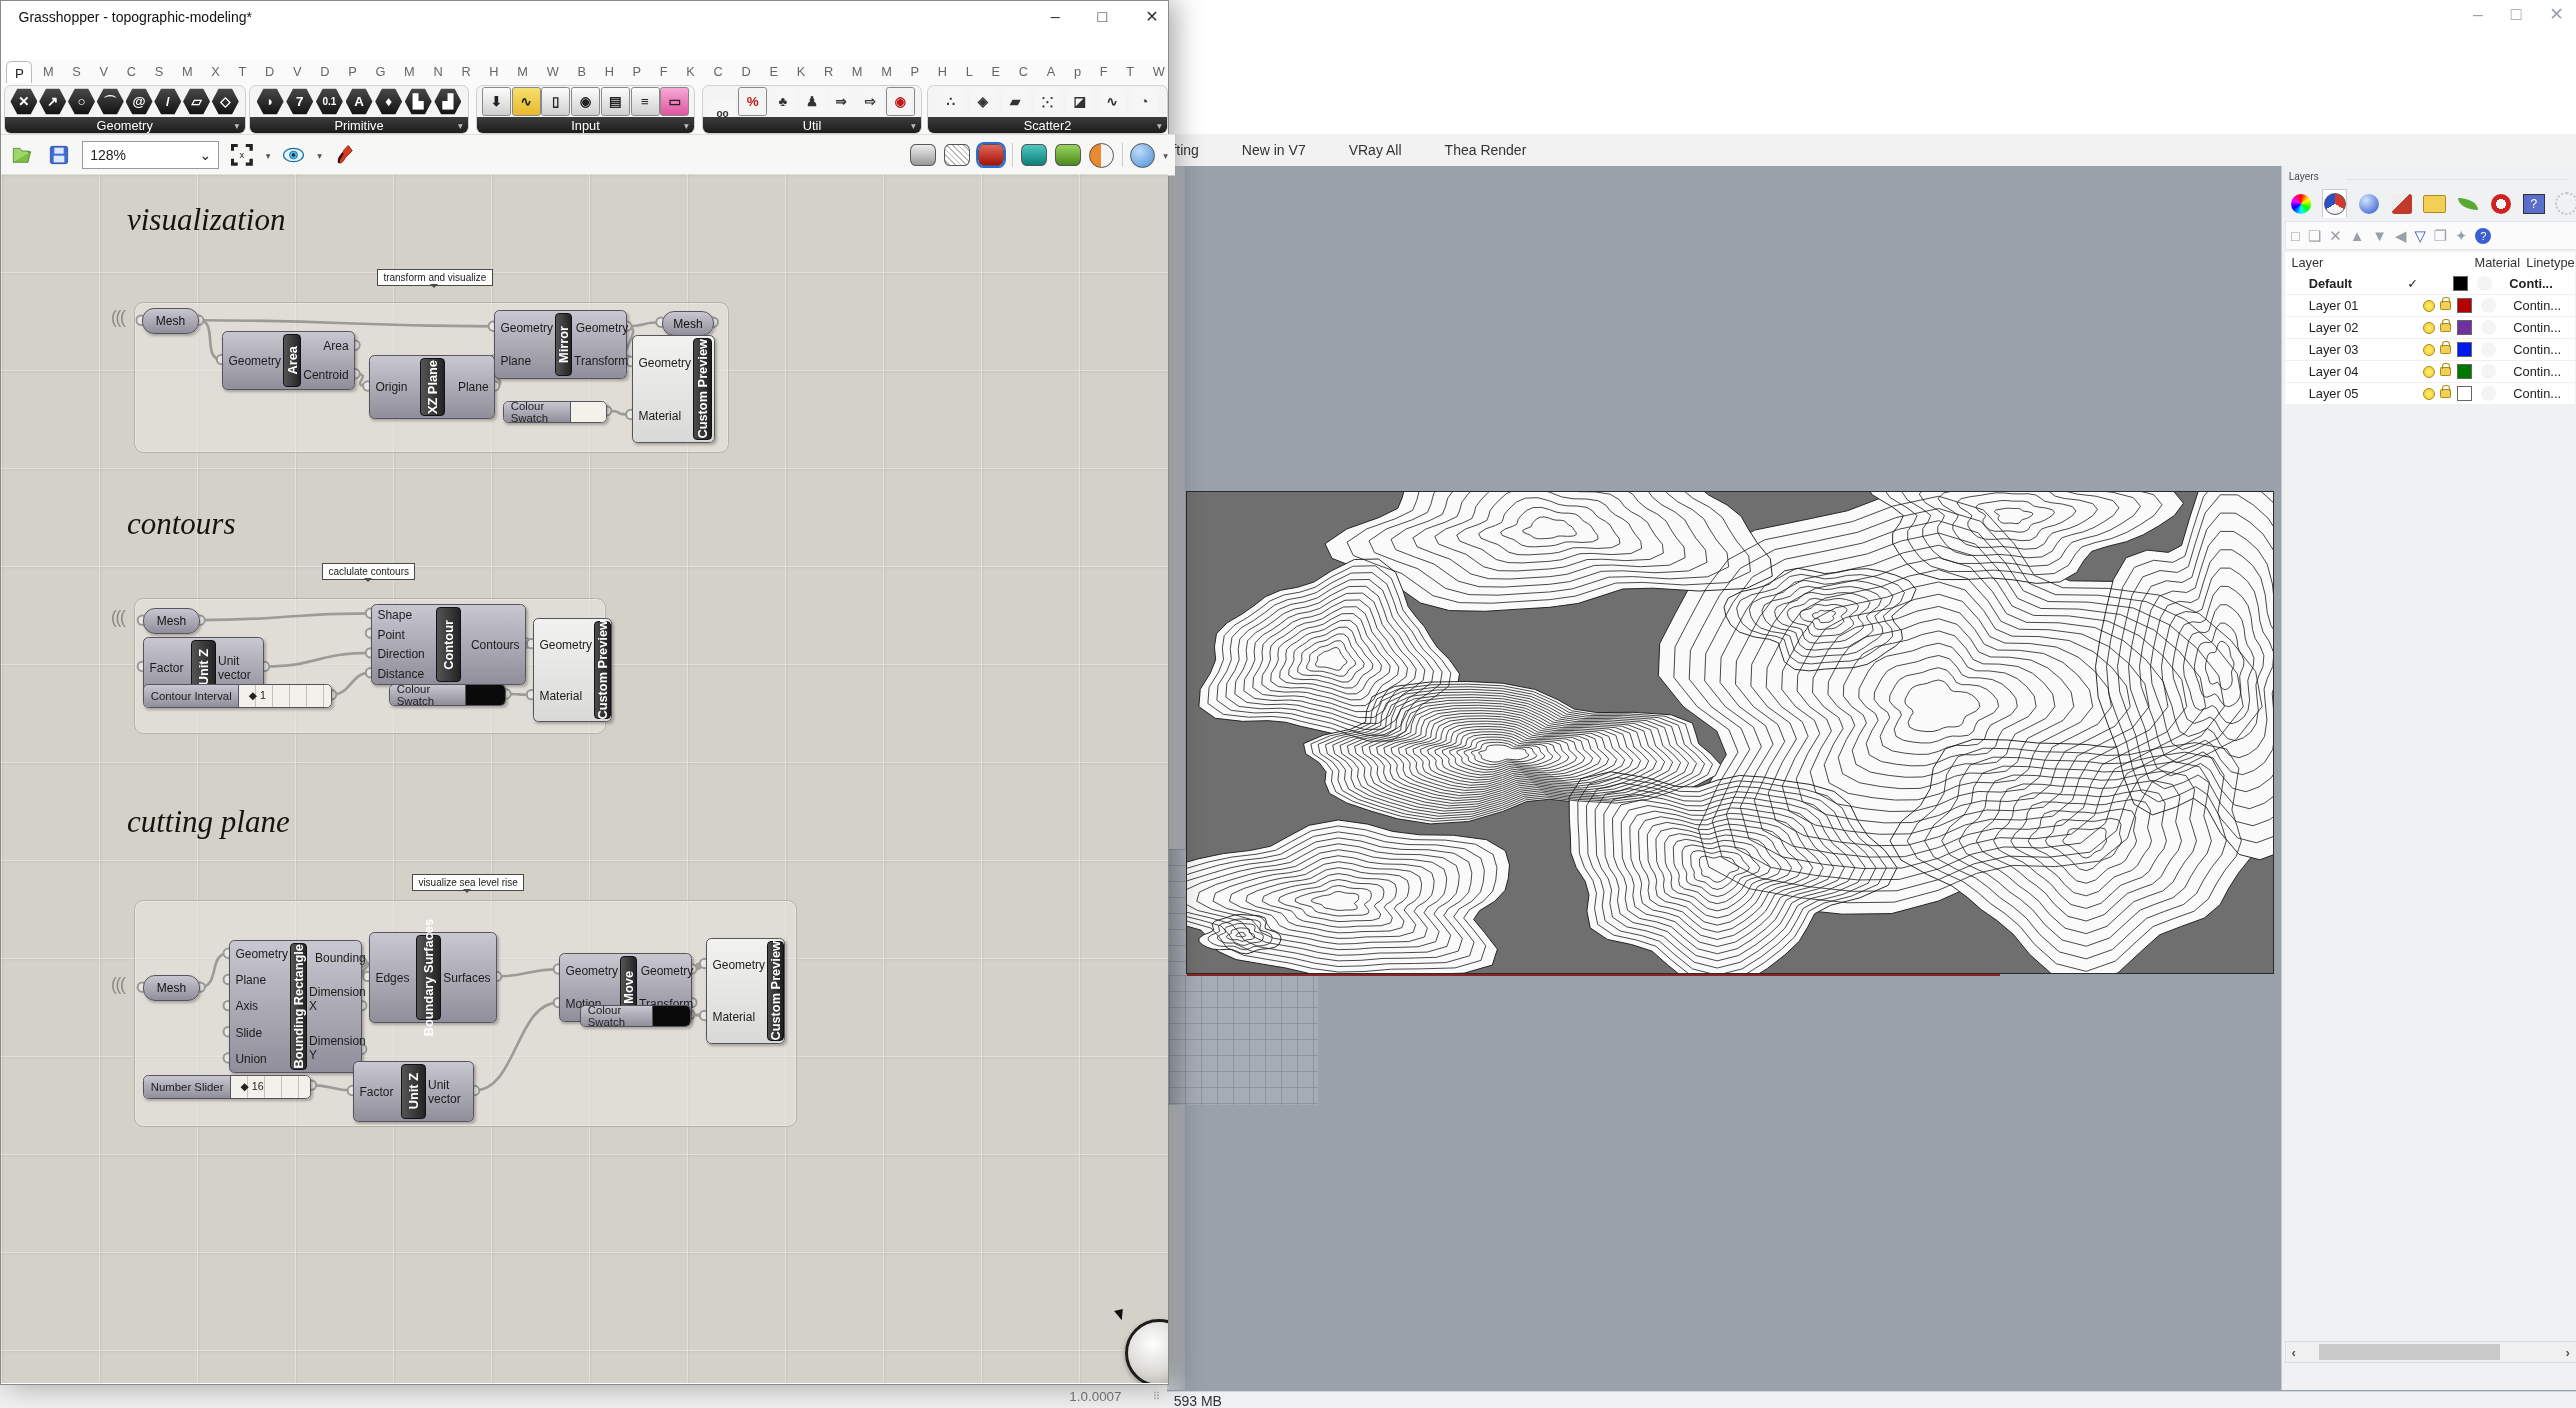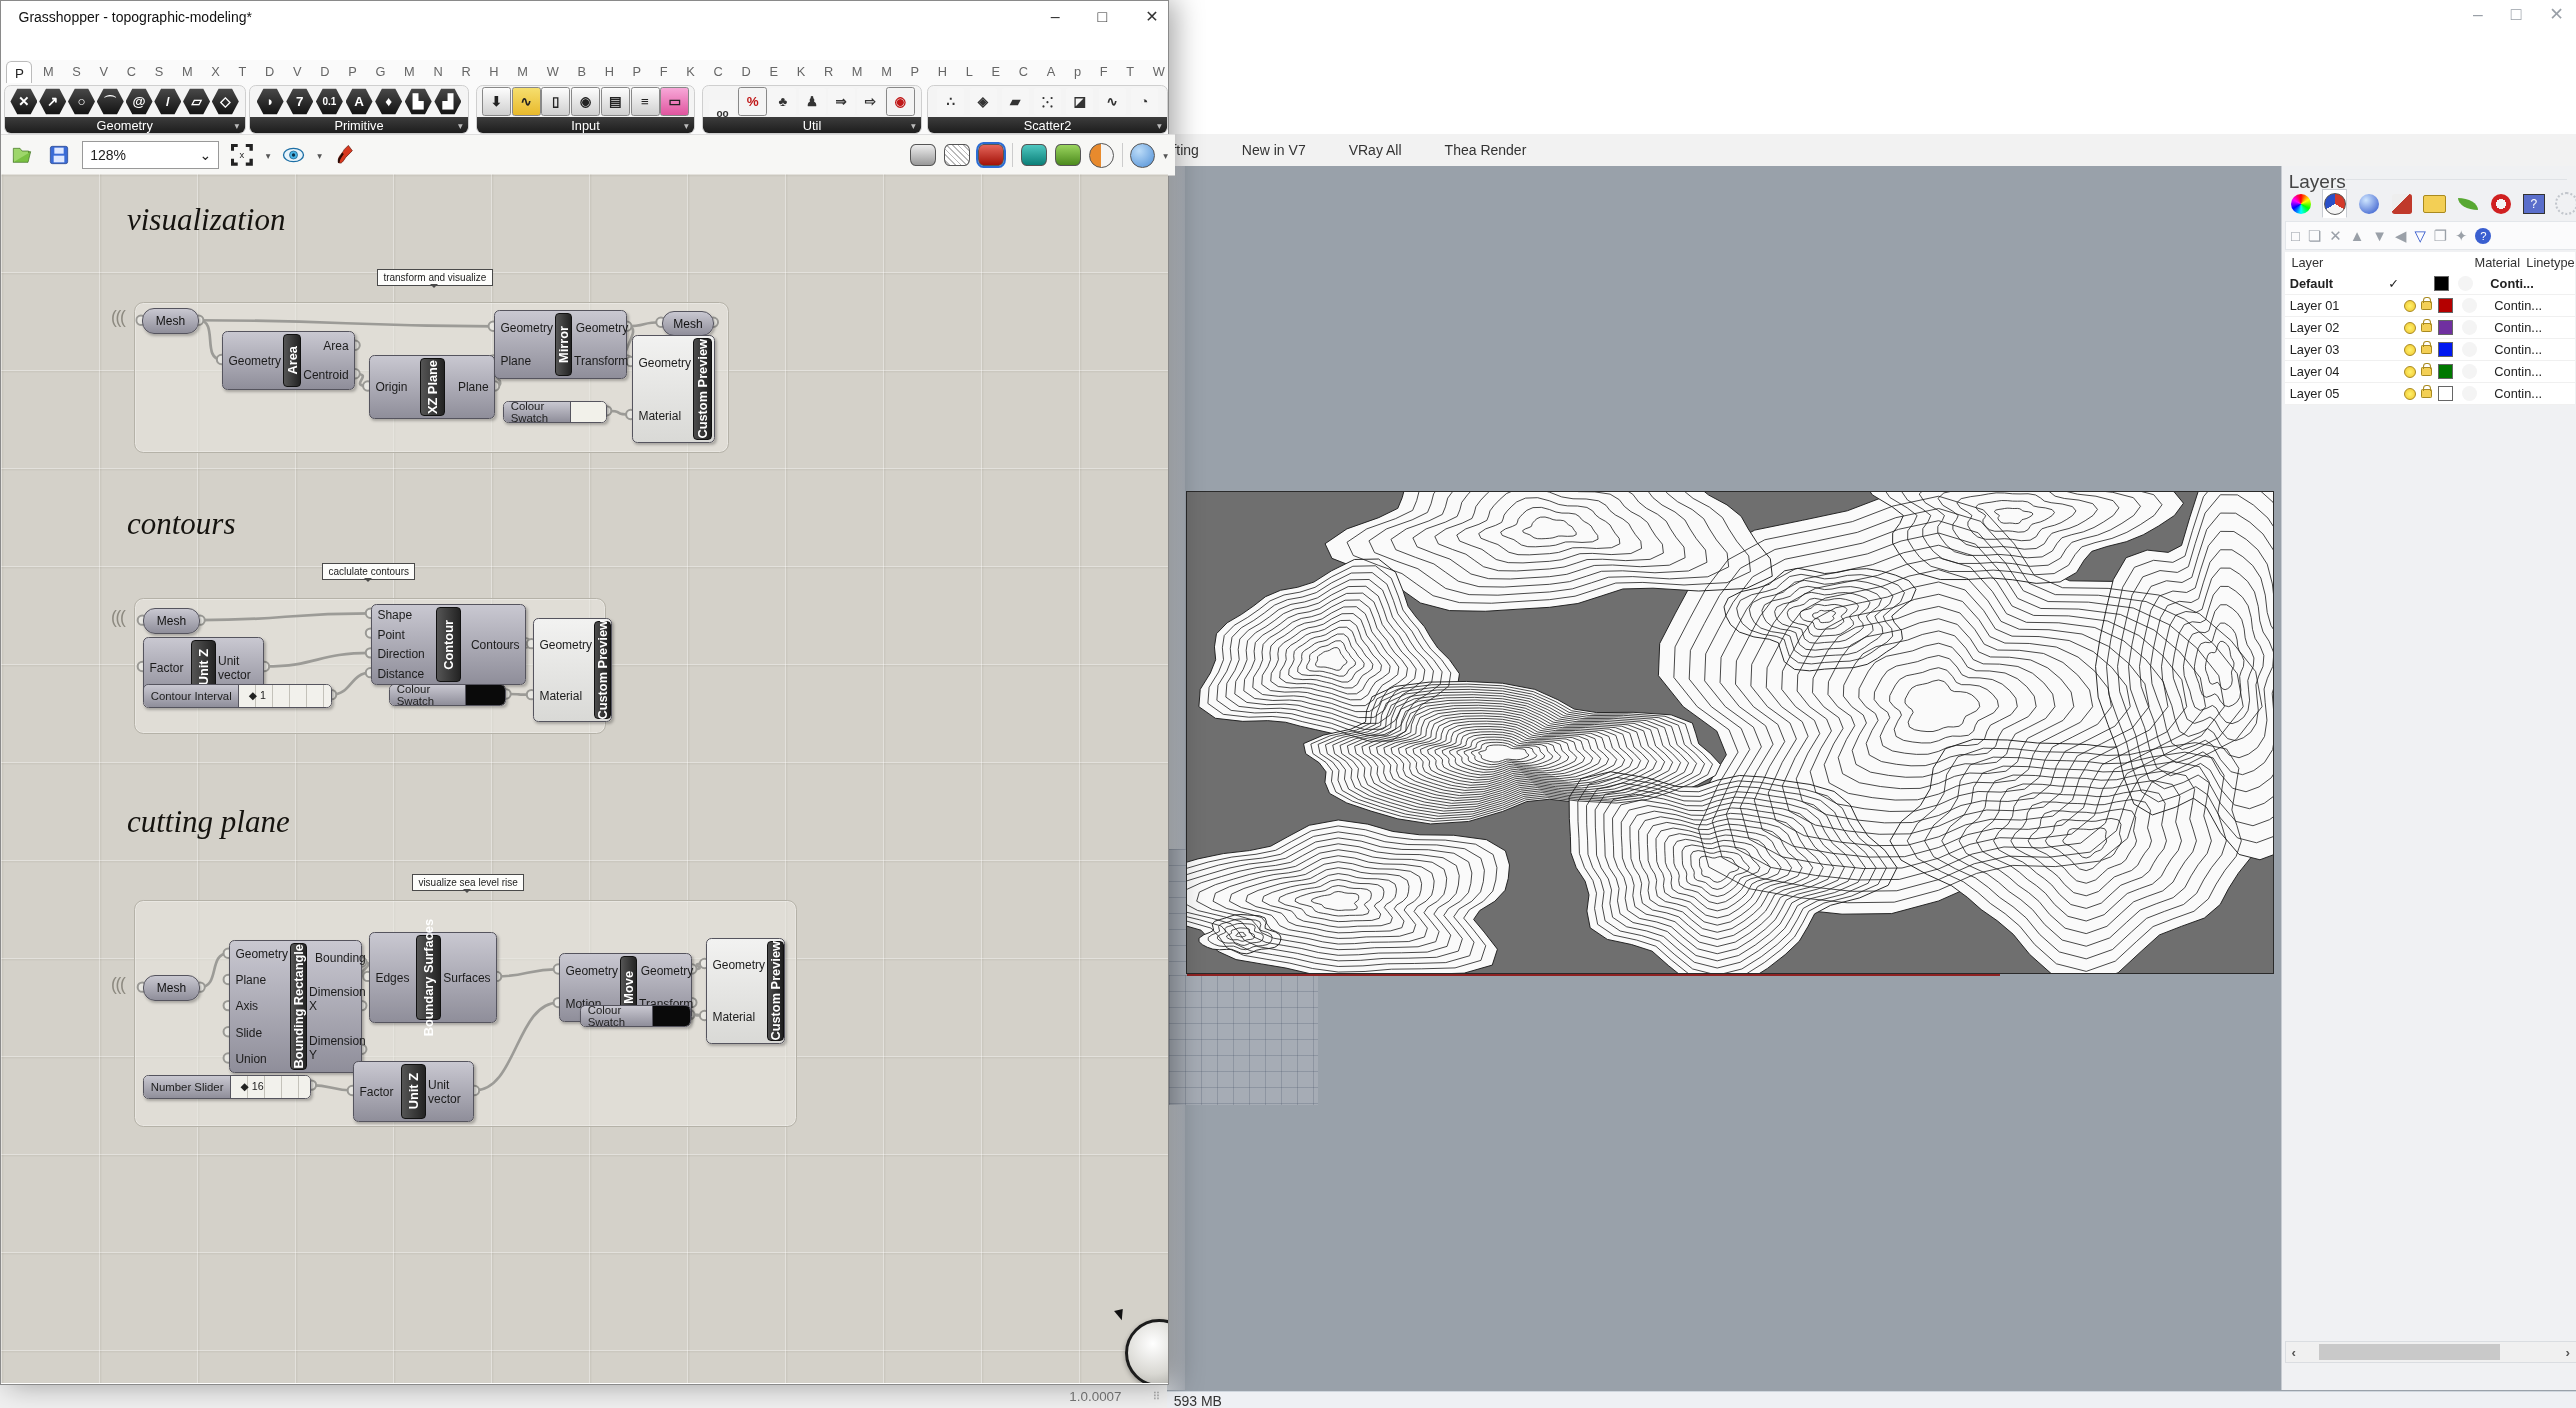--- a/index.html
+++ b/index.html
@@ -17,32 +17,32 @@
   #rh-grid1{left:1169px;top:975px;width:149px;height:130px;background:#a6acb5;
     background-image:linear-gradient(rgba(70,80,100,.25) 0.7px,transparent 0.7px),linear-gradient(90deg,rgba(70,80,100,.25) 0.7px,transparent 0.7px);
     background-size:16px 16px;}
   #rh-grid2{left:1169px;top:849px;width:17.5px;height:126px;background:#a6acb5;
     background-image:linear-gradient(rgba(70,80,100,.25) 0.7px,transparent 0.7px);background-size:16px 16px;}
   #vp-rect{left:1187px;top:492px;width:1086px;height:481px;background:#6f6f6f;outline:1.3px solid #2a2a2a;}
   #vp-redaxis{left:1187px;top:974px;width:813px;height:2px;background:#8e2222;}
 
   
   #layers-panel{left:2281px;top:166px;width:295px;height:1224px;background:#f0f1f3;border-left:0.7px solid #c8ccd2;}
-  #layers-title{left:6.7px;top:5.4px;font-size:19px;color:#444;}
+  #layers-title{left:6.7px;top:5.4px;font-size:10px;color:#444;}
   #layers-title-rule{left:64px;top:12.8px;width:221px;height:1.3px;background:#dfe2e6;}
   .lp-tabs{left:2.7px;top:23px;width:290px;height:29.5px;display:flex;gap:9.4px;align-items:center;padding-left:4px;}
   .lp-tab{width:27px;height:27px;display:flex;align-items:center;justify-content:center;font-size:16px;}
   .lp-tab.active{background:#fff;border:0.7px solid #c8ccd2;border-bottom-color:#fff;}
   .lp-toolbar{left:2.7px;top:55px;width:290px;height:27px;display:flex;gap:8px;align-items:center;padding-left:5.4px;
     font-size:14.8px;color:#9aa0a8;background:#fbfbfc;border:0.7px solid #e3e6ea;}
   .lp-head{left:2.7px;top:86px;width:290px;height:21.5px;background:#fff;border-bottom:0.7px solid #e0e3e7;
     display:flex;align-items:center;font-size:12.8px;color:#333;}
   .lp-rows{left:2.7px;top:107px;width:290px;background:#fff;}
   .lp-row{height:21px;display:flex;align-items:center;border-bottom:0.7px solid #f0f0f0;font-size:12.8px;}
-  .lp-name{width:94px;padding-left:5px;}
+  .lp-name{width:94px;padding-left:24px;}
   .lp-check{width:20px;text-align:center;}
   .bulb{width:10px;height:10px;border-radius:50%;background:radial-gradient(#fff26b,#f0c531);border:0.7px solid #a98a1f;margin-right:5.4px;}
   .lock{width:9.4px;height:7.4px;background:#f3cf55;border:0.7px solid #a98a1f;border-radius:1.3px;position:relative;margin-right:5.4px;}
   .lock::before{content:"";position:absolute;left:1.3px;top:-4.7px;width:5.4px;height:4.7px;border:1.3px solid #a98a1f;border-bottom:none;border-radius:3.4px 3.4px 0 0;}
   .lp-color{width:12.8px;height:12.8px;border:0.7px solid #666;margin-right:9.4px;}
   .lp-mat{width:14.8px;height:14.8px;border-radius:50%;background:#f4f4f4;margin-right:17.5px;}
   .lp-linetype{font-size:12.8px;}
   #lp-scroll{left:2.7px;top:1175px;width:290px;height:20px;background:#f0f0f0;border:0.7px solid #dadde1;display:flex;align-items:center;}
   #lp-thumb{margin-left:17.5px;width:181px;height:16px;background:#c9c9c9;}
   .lp-arrow{width:16px;text-align:center;color:#555;font-size:13.4px;font-weight:bold;}

